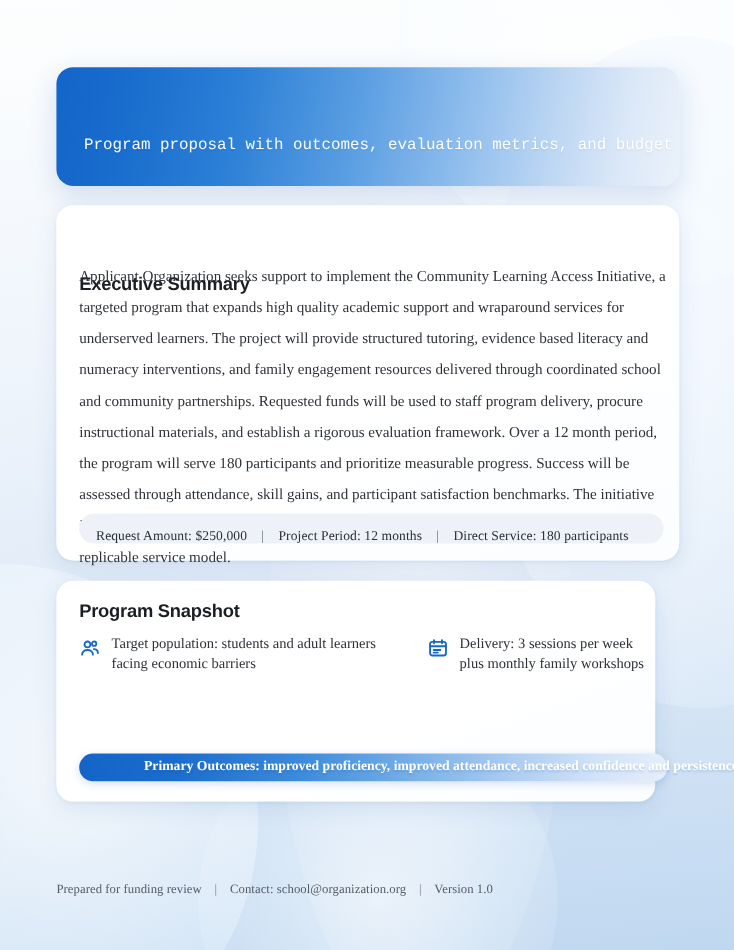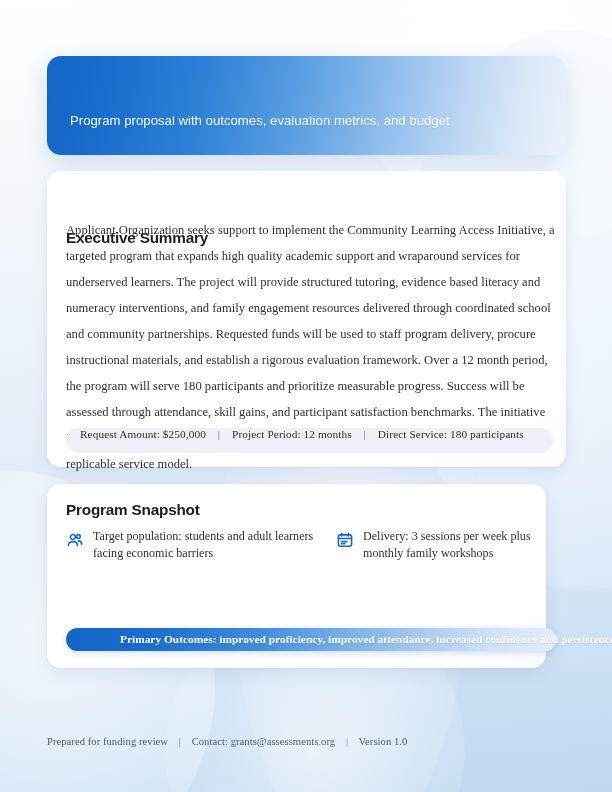--- a/index.html
+++ b/index.html
@@ -109,21 +109,21 @@
     font-size: 26.5px;
     letter-spacing: -0.45px;
     color: #ffffff;
     white-space: nowrap;
     text-shadow: 0 1px 2px rgba(20,70,140,0.16);
   }
   .header-subtitle {
     position: absolute;
     left: 23px;
     top: 57px;
-    font-family: Liberation Sans, sans-serif;
+    font-family: Liberation Mono, monospace;
     font-size: 13.2px;
     color: #ffffff;
     white-space: nowrap;
     opacity: 0.97;
     text-shadow: 0 1px 2px rgba(20,70,140,0.12);
   }
 
   
   .card {
     position: absolute;
@@ -172,21 +172,21 @@
 
   .metrics-bar {
     position: absolute;
     left: 19px;
     top: 257px;
     width: 487px;
     height: 25px;
     border-radius: 13px;
     background: #eef2f8;
     display: flex;
-    align-items: flex-start;
+    align-items: flex-end;
   }
   .metrics-inner {
     padding-left: 14px;
     font-family: "Liberation Serif", serif;
     font-size: 11.3px;
     color: #2a2f36;
     white-space: nowrap;
     letter-spacing: 0.08px;
   }
   .metrics-sep {
@@ -199,20 +199,21 @@
   .snapshot-grid {
     position: absolute;
     left: 19px;
     top: 44px;
     width: 487px;
     display: grid;
     grid-template-columns: 270px 1fr;
     grid-auto-rows: auto;
     row-gap: 9px;
     column-gap: 0px;
+    gap: 20px;
   }
   .snap-item {
     display: flex;
     align-items: flex-start;
     gap: 9px;
     padding-right: 10px;
   }
   .snap-icon {
     flex: 0 0 auto;
     width: 18px;
@@ -340,18 +341,18 @@
     </div>
 
     <div class="outcomes-pill">
       <div class="outcomes-text">Primary Outcomes: improved proficiency, improved attendance, increased confidence and persistence</div>
     </div>
   </div>
 
   <div class="footer">
     <span>Prepared for funding review</span>
     <span class="footer-sep">|</span>
-    <span>Contact: grants@assessments.org</span>
+    <span>Contact: school@organization.org</span>
     <span class="footer-sep">|</span>
     <span>Version 1.0</span>
   </div>
 
 </div>
 
 </body></html>

